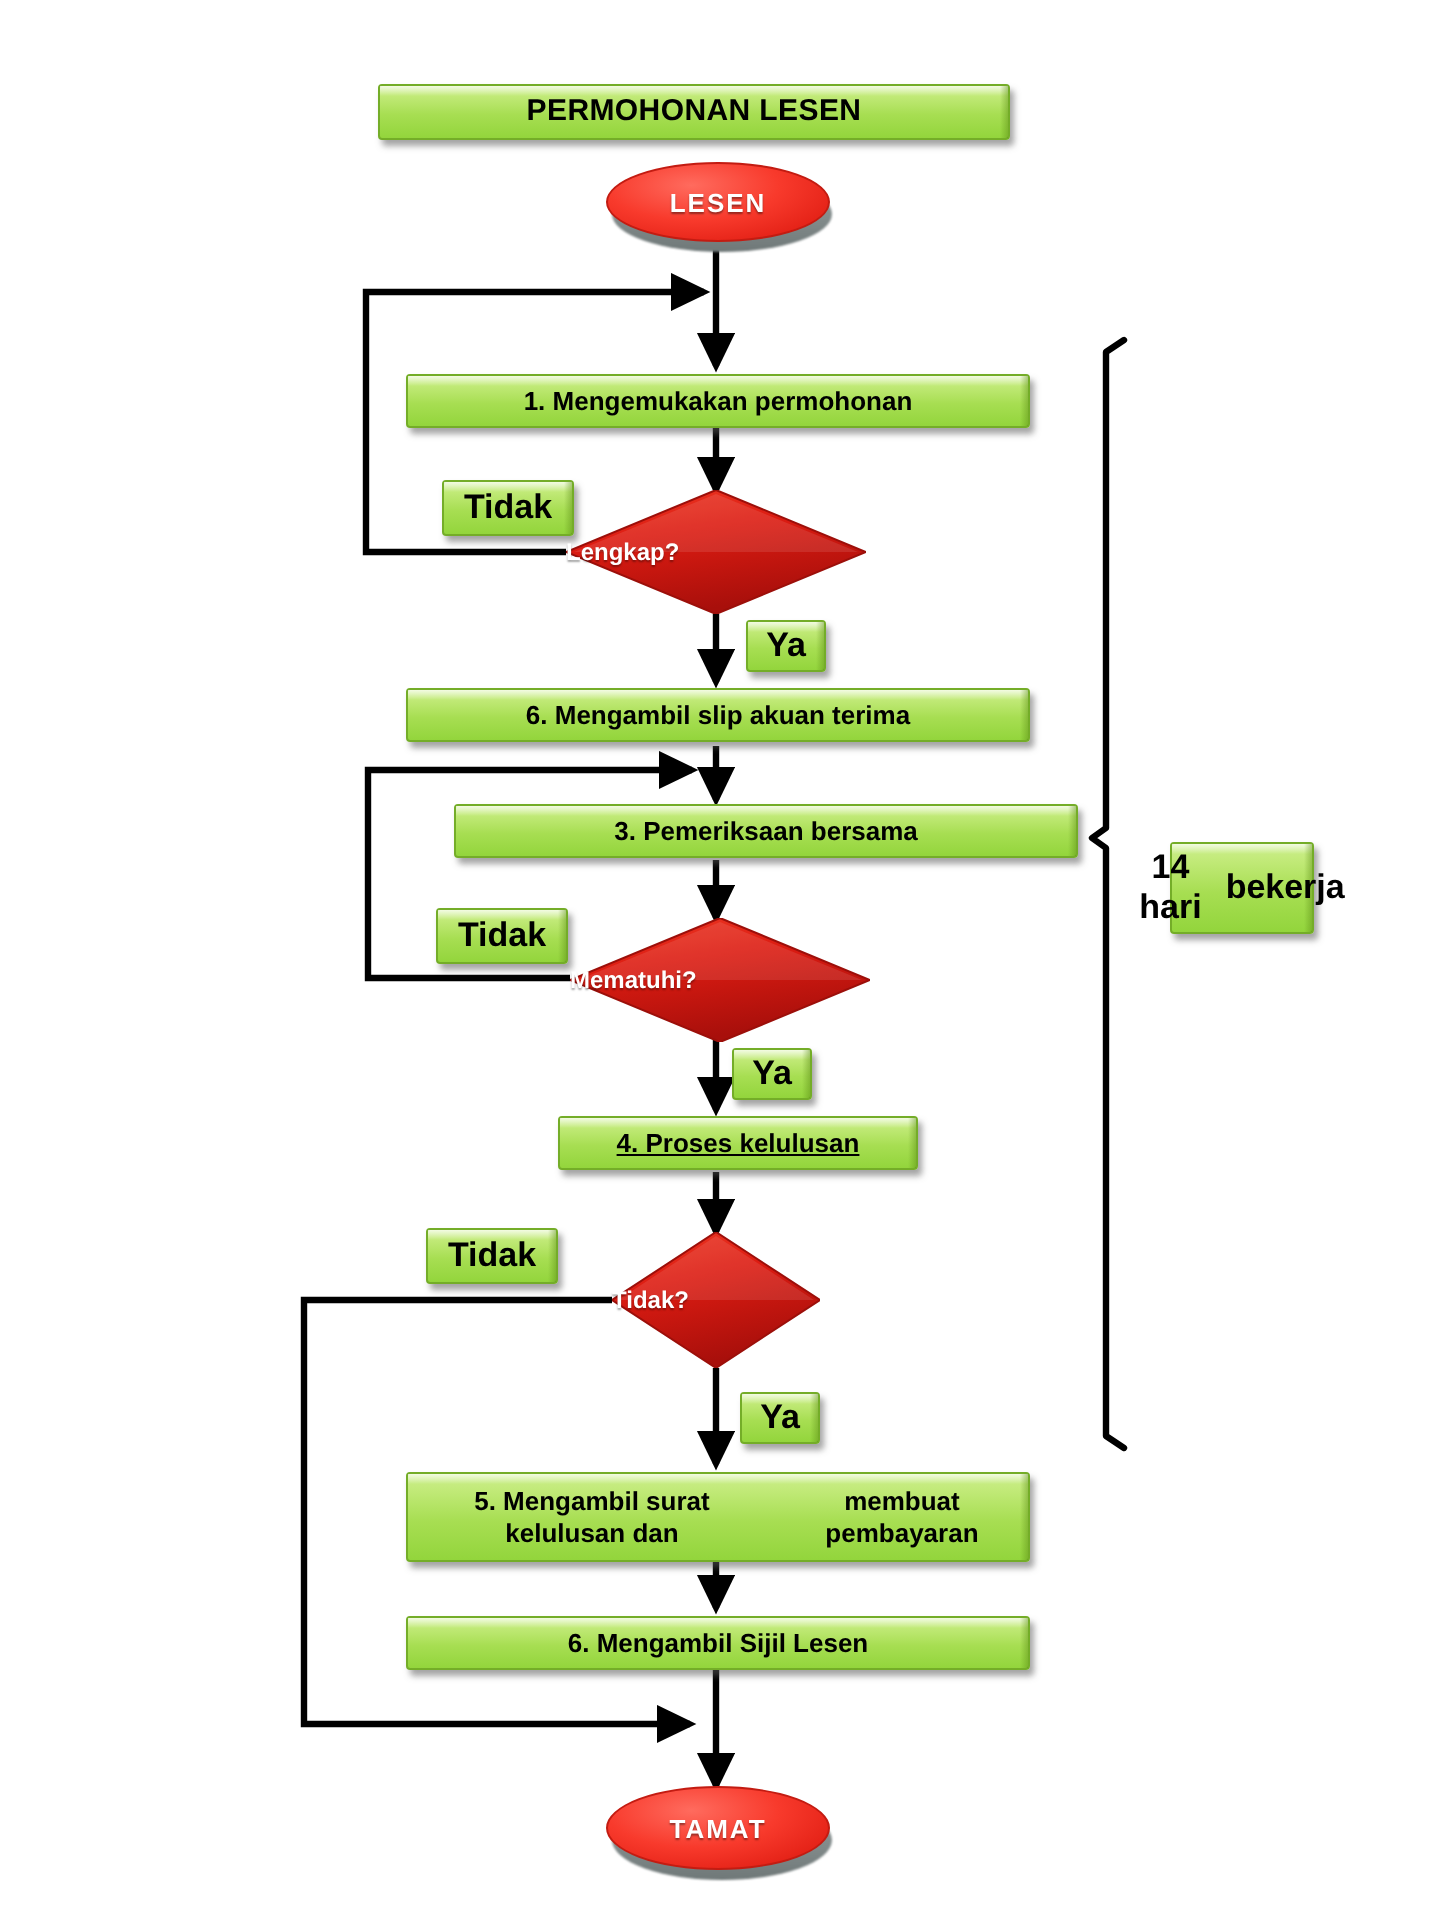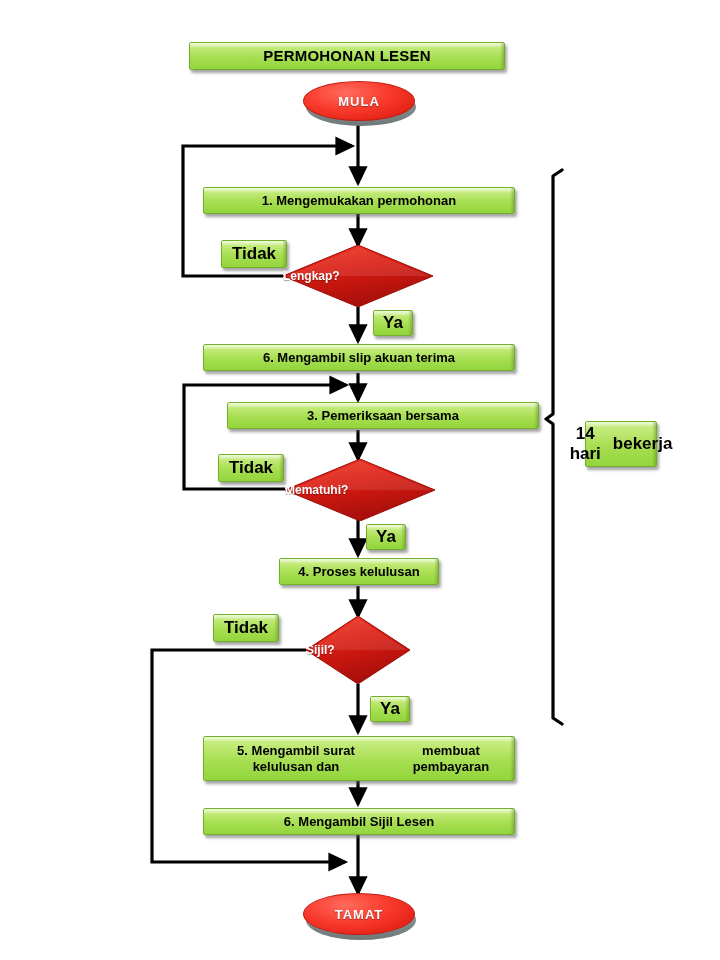--- a/index.html
+++ b/index.html
@@ -155,21 +155,21 @@
     </g>
   </svg>
 
   <div class="gbox title-box" style="left:189px; top:42px; width:316px; height:28px;">
     <span>PERMOHONAN LESEN</span>
   </div>
 
   <div class="term" style="left:303px; top:81px; width:110px; height:38px;">
     <div class="shadow"></div>
     <div class="face">
-      <span>MULA</span>
+      <span>LESEN</span>
     </div>
   </div>
 
   <div class="gbox proc-box" style="left:203px; top:187px; width:312px; height:27px;">
     <span>1.  Mengemukakan permohonan</span>
   </div>
 
   <div class="diamond" style="left:283px; top:245px; width:150px; height:62px;">
     <svg width="150" height="62">
       <defs>
@@ -217,37 +217,37 @@
   </div>
 
   <div class="gbox tag-box" style="left:218px; top:454px; width:66px; height:28px;">
     <span>Tidak</span>
   </div>
 
   <div class="gbox tag-box" style="left:366px; top:524px; width:40px; height:26px;">
     <span>Ya</span>
   </div>
 
-  <div class="gbox proc-box" style="left:279px; top:558px; width:160px; height:27px;">
+  <div class="gbox proc-box" style="left:279px; top:558px; width:180px; height:27px;text-decoration:underline;">
     <span>4.  Proses kelulusan</span>
   </div>
 
   <div class="diamond" style="left:306px; top:616px; width:104px; height:68px;">
     <svg width="104" height="68">
       <defs>
         <linearGradient id="dg3" x1="0" y1="0" x2="0.35" y2="1">
           <stop offset="0%" stop-color="#ee3a25"></stop>
           <stop offset="42%" stop-color="#dc1c12"></stop>
           <stop offset="100%" stop-color="#a80f0b"></stop>
         </linearGradient>
       </defs>
       <polygon points="52,0 104,34 52,68 0,34" fill="url(#dg3)" stroke="#9c0f0a" stroke-width="1"></polygon>
       <polygon points="52,2 101,34 52,34 3,34" fill="rgba(255,255,255,0.10)"></polygon>
     </svg>
-    <span>Sijil?</span>
+    <span>Tidak?</span>
   </div>
 
   <div class="gbox tag-box" style="left:213px; top:614px; width:66px; height:28px;">
     <span>Tidak</span>
   </div>
 
   <div class="gbox tag-box" style="left:370px; top:696px; width:40px; height:26px;">
     <span>Ya</span>
   </div>
 

